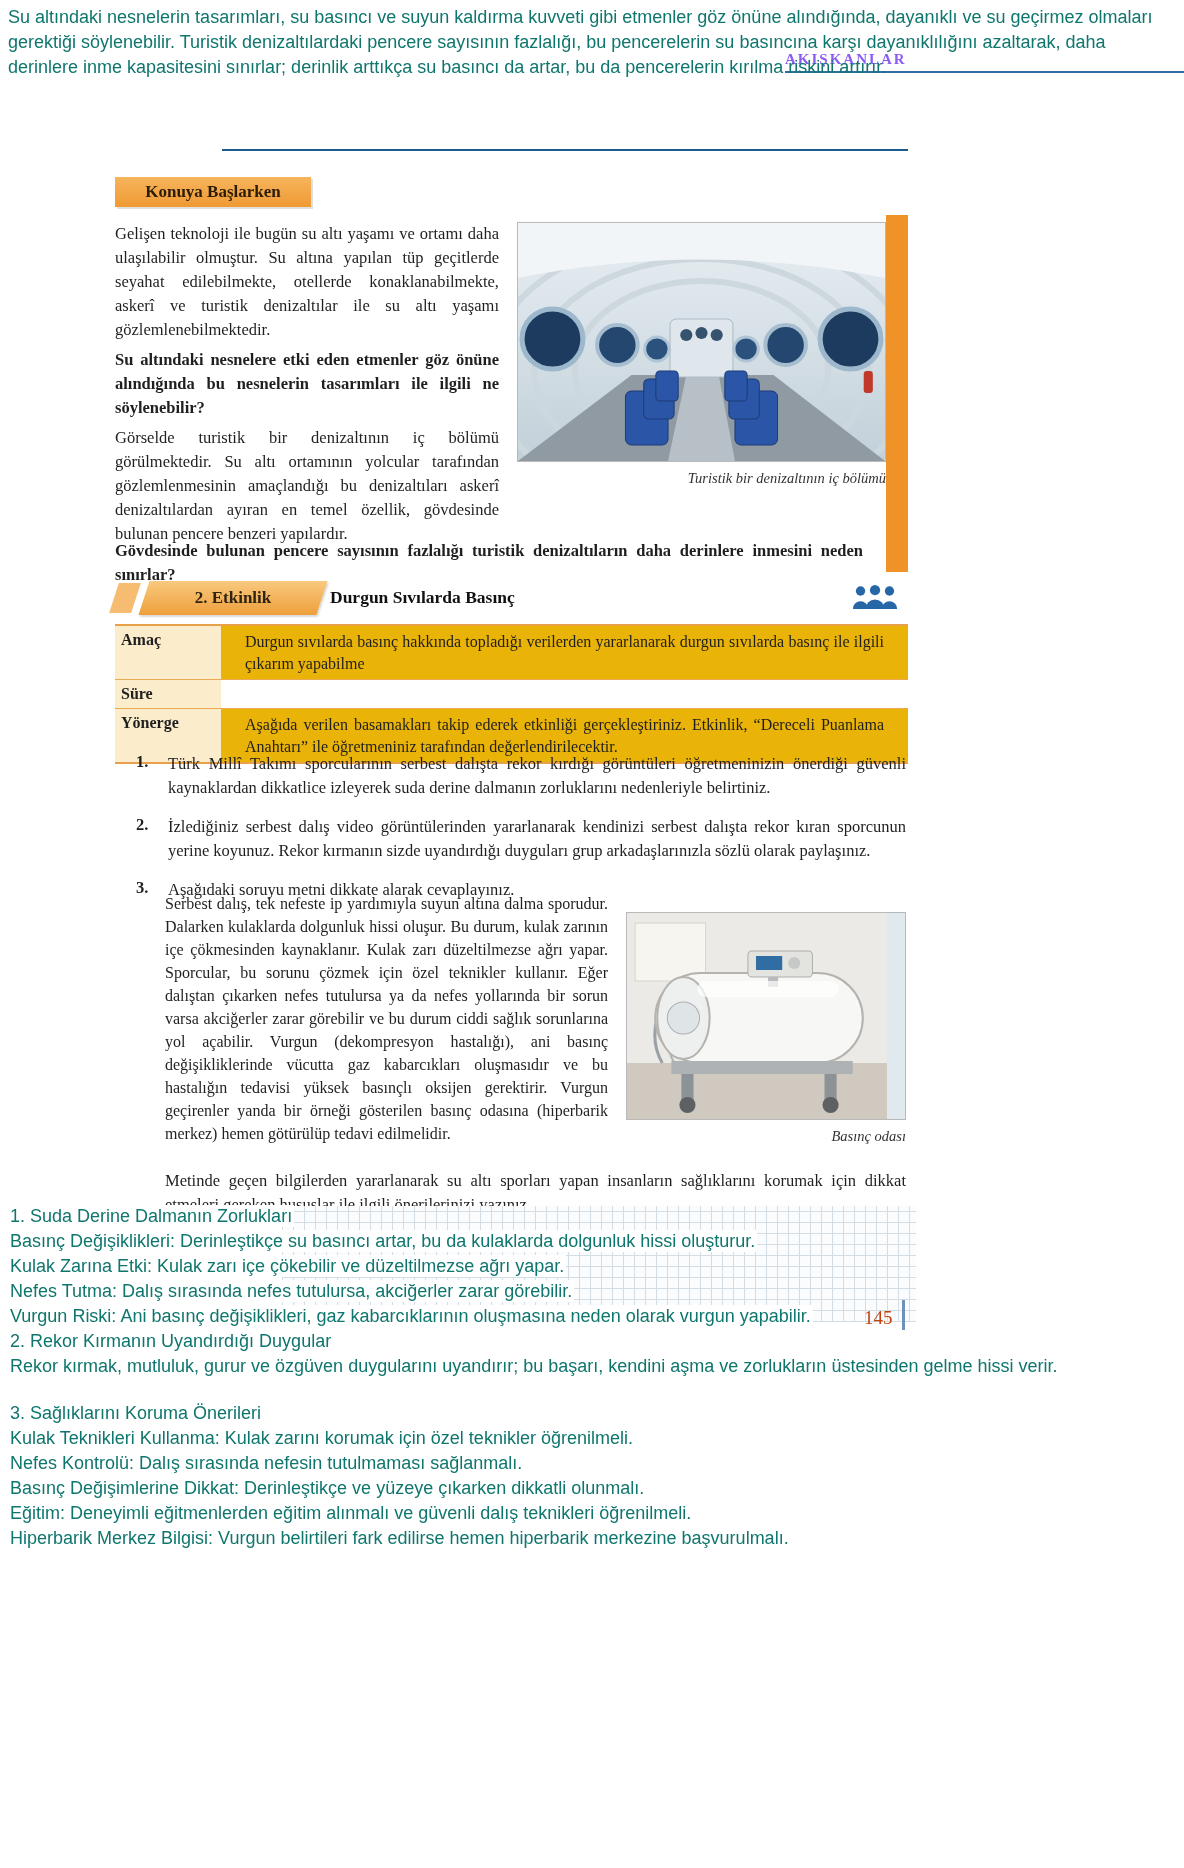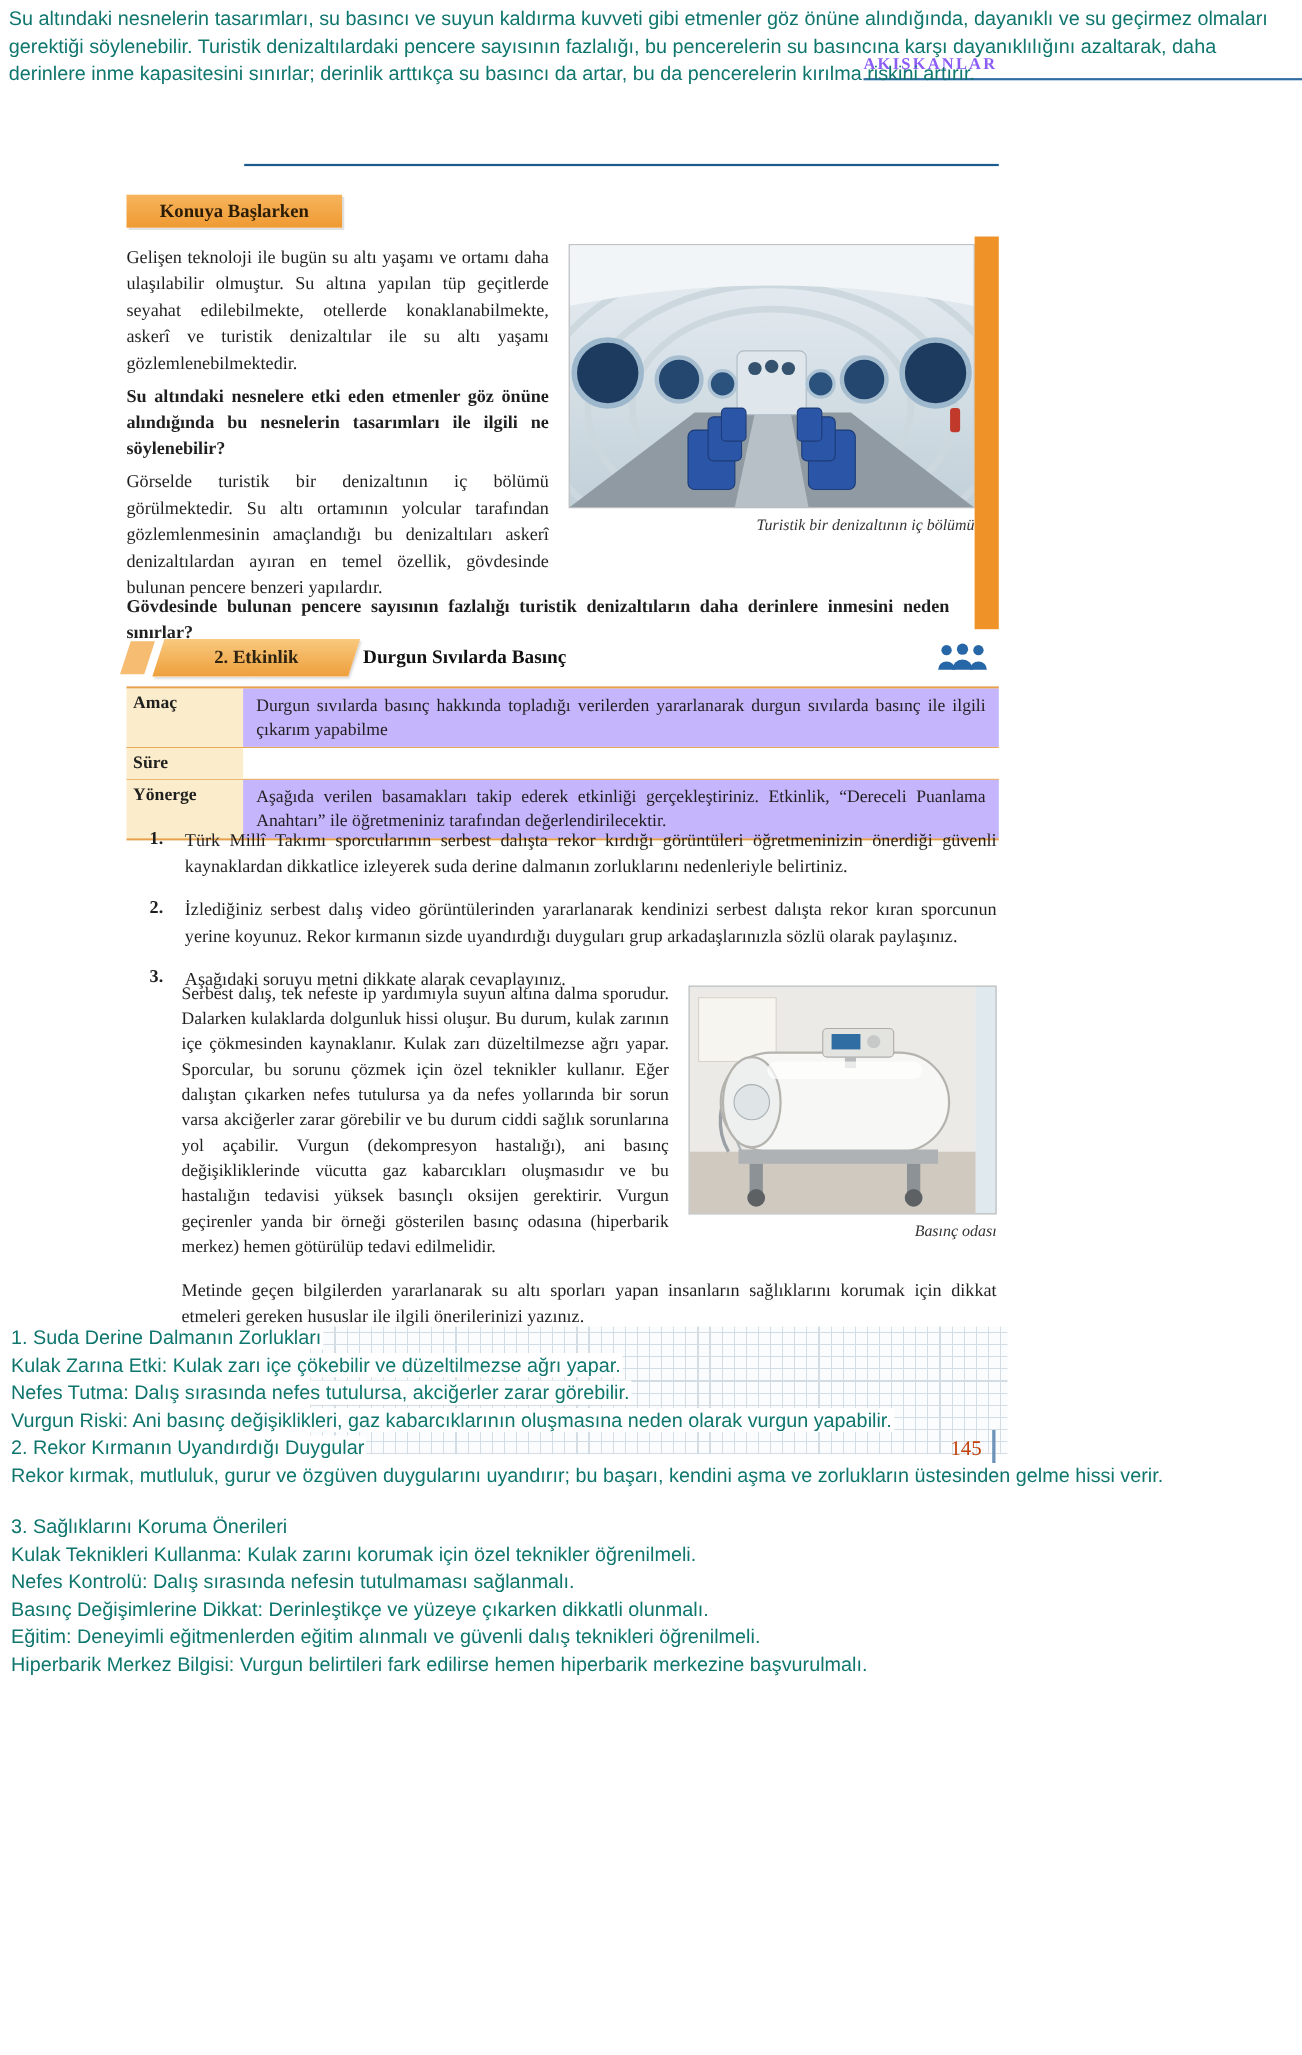--- a/index.html
+++ b/index.html
@@ -95,33 +95,33 @@
     position:absolute; left:115px; top:624px; width:793px;
     border-top:2px solid #E8A04A; border-bottom:2px solid #E8A04A;
   }
   .t-row { display:flex; border-bottom:1px solid #EAAA55; }
   .t-row:last-child { border-bottom:none; }
   .t-label {
     width:106px; background:#FBECCB; font-weight:bold;
     font-size:16px; padding:5px 10px 5px 6px;
   }
   .t-content {
-    flex:1; background:#c4b5fd; font-size:16px; line-height:21.5px;
-    padding:5px 12px; text-align:justify;
+    flex:1; background:#eab308; font-size:16px; line-height:21.5px;
+    padding:5px 24px; text-align:justify;
   }
 
   
   #steps { position:absolute; left:136px; top:752px; width:770px; }
   .step { display:flex; margin-bottom:15px; }
   .step-num { width:32px; font-weight:bold; font-size:16.5px; flex:0 0 32px; }
   .step-text { font-size:16.5px; line-height:24px; text-align:justify; }
 
   
   #passage-block { position:absolute; left:165px; top:892px; width:741px; }
-  #chamber-float { float:right; width:280px; margin:4px 0 8px 18px; }
+  #chamber-float { float:right; width:280px; margin:20px 0 8px 18px; }
   #passage-text { font-size:16px; line-height:23px; text-align:justify; }
   #closing-par { clear:both; padding-top:16px; font-size:16.5px; line-height:24px; text-align:justify; }
 
   
   #answers { position:absolute; left:10px; top:1204px; width:1168px; }
   #answer-grid {
     position:absolute; left:272px; top:2px; width:634px; height:116px; z-index:0;
     background-color:#fbfcfd;
     background-image:
       repeating-linear-gradient(0deg, #d3dde3 0 1px, transparent 1px 11px),
@@ -277,20 +277,21 @@
       </div>
       <div class="photo-caption">Basınç odası</div>
     </div>
     <div id="passage-text">Serbest dalış, tek nefeste ip yardımıyla suyun altına dalma sporudur. Dalarken kulaklarda dolgunluk hissi oluşur. Bu durum, kulak zarının içe çökmesinden kaynaklanır. Kulak zarı düzeltilmezse ağrı yapar. Sporcular, bu sorunu çözmek için özel teknikler kullanır. Eğer dalıştan çıkarken nefes tutulursa ya da nefes yollarında bir sorun varsa akciğerler zarar görebilir ve bu durum ciddi sağlık sorunlarına yol açabilir. Vurgun (dekompresyon hastalığı), ani basınç değişikliklerinde vücutta gaz kabarcıkları oluşmasıdır ve bu hastalığın tedavisi yüksek basınçlı oksijen gerektirir. Vurgun geçirenler yanda bir örneği gösterilen basınç odasına (hiperbarik merkez) hemen götürülüp tedavi edilmelidir.</div>
     <div id="closing-par">Metinde geçen bilgilerden yararlanarak su altı sporları yapan insanların sağlıklarını korumak için dikkat etmeleri gereken hususlar ile ilgili önerilerinizi yazınız.</div>
   </div>
 
   <div id="answers" class="red-text">
     <div id="answer-grid"></div>
     <div class="ans-line"><span class="ans-text">1. Suda Derine Dalmanın Zorlukları</span></div>
+    <div class="ans-line"><span class="ans-text">Basınç Değişiklikleri: Derinleştikçe su basıncı artar, bu da kulaklarda dolgunluk hissi oluşturur.</span></div>
     <div class="ans-line"><span class="ans-text">Kulak Zarına Etki: Kulak zarı içe çökebilir ve düzeltilmezse ağrı yapar.</span></div>
     <div class="ans-line"><span class="ans-text">Nefes Tutma: Dalış sırasında nefes tutulursa, akciğerler zarar görebilir.</span></div>
     <div class="ans-line"><span class="ans-text">Vurgun Riski: Ani basınç değişiklikleri, gaz kabarcıklarının oluşmasına neden olarak vurgun yapabilir.</span></div>
     <div class="ans-line"><span class="ans-text">2. Rekor Kırmanın Uyandırdığı Duygular</span></div>
     <div class="ans-line"><span class="ans-text">Rekor kırmak, mutluluk, gurur ve özgüven duygularını uyandırır; bu başarı, kendini aşma ve zorlukların üstesinden gelme hissi verir.</span></div>
     <div class="ans-line gap"><span class="ans-text">3. Sağlıklarını Koruma Önerileri</span></div>
     <div class="ans-line"><span class="ans-text">Kulak Teknikleri Kullanma: Kulak zarını korumak için özel teknikler öğrenilmeli.</span></div>
     <div class="ans-line"><span class="ans-text">Nefes Kontrolü: Dalış sırasında nefesin tutulmaması sağlanmalı.</span></div>
     <div class="ans-line"><span class="ans-text">Basınç Değişimlerine Dikkat: Derinleştikçe ve yüzeye çıkarken dikkatli olunmalı.</span></div>
     <div class="ans-line"><span class="ans-text">Eğitim: Deneyimli eğitmenlerden eğitim alınmalı ve güvenli dalış teknikleri öğrenilmeli.</span></div>

